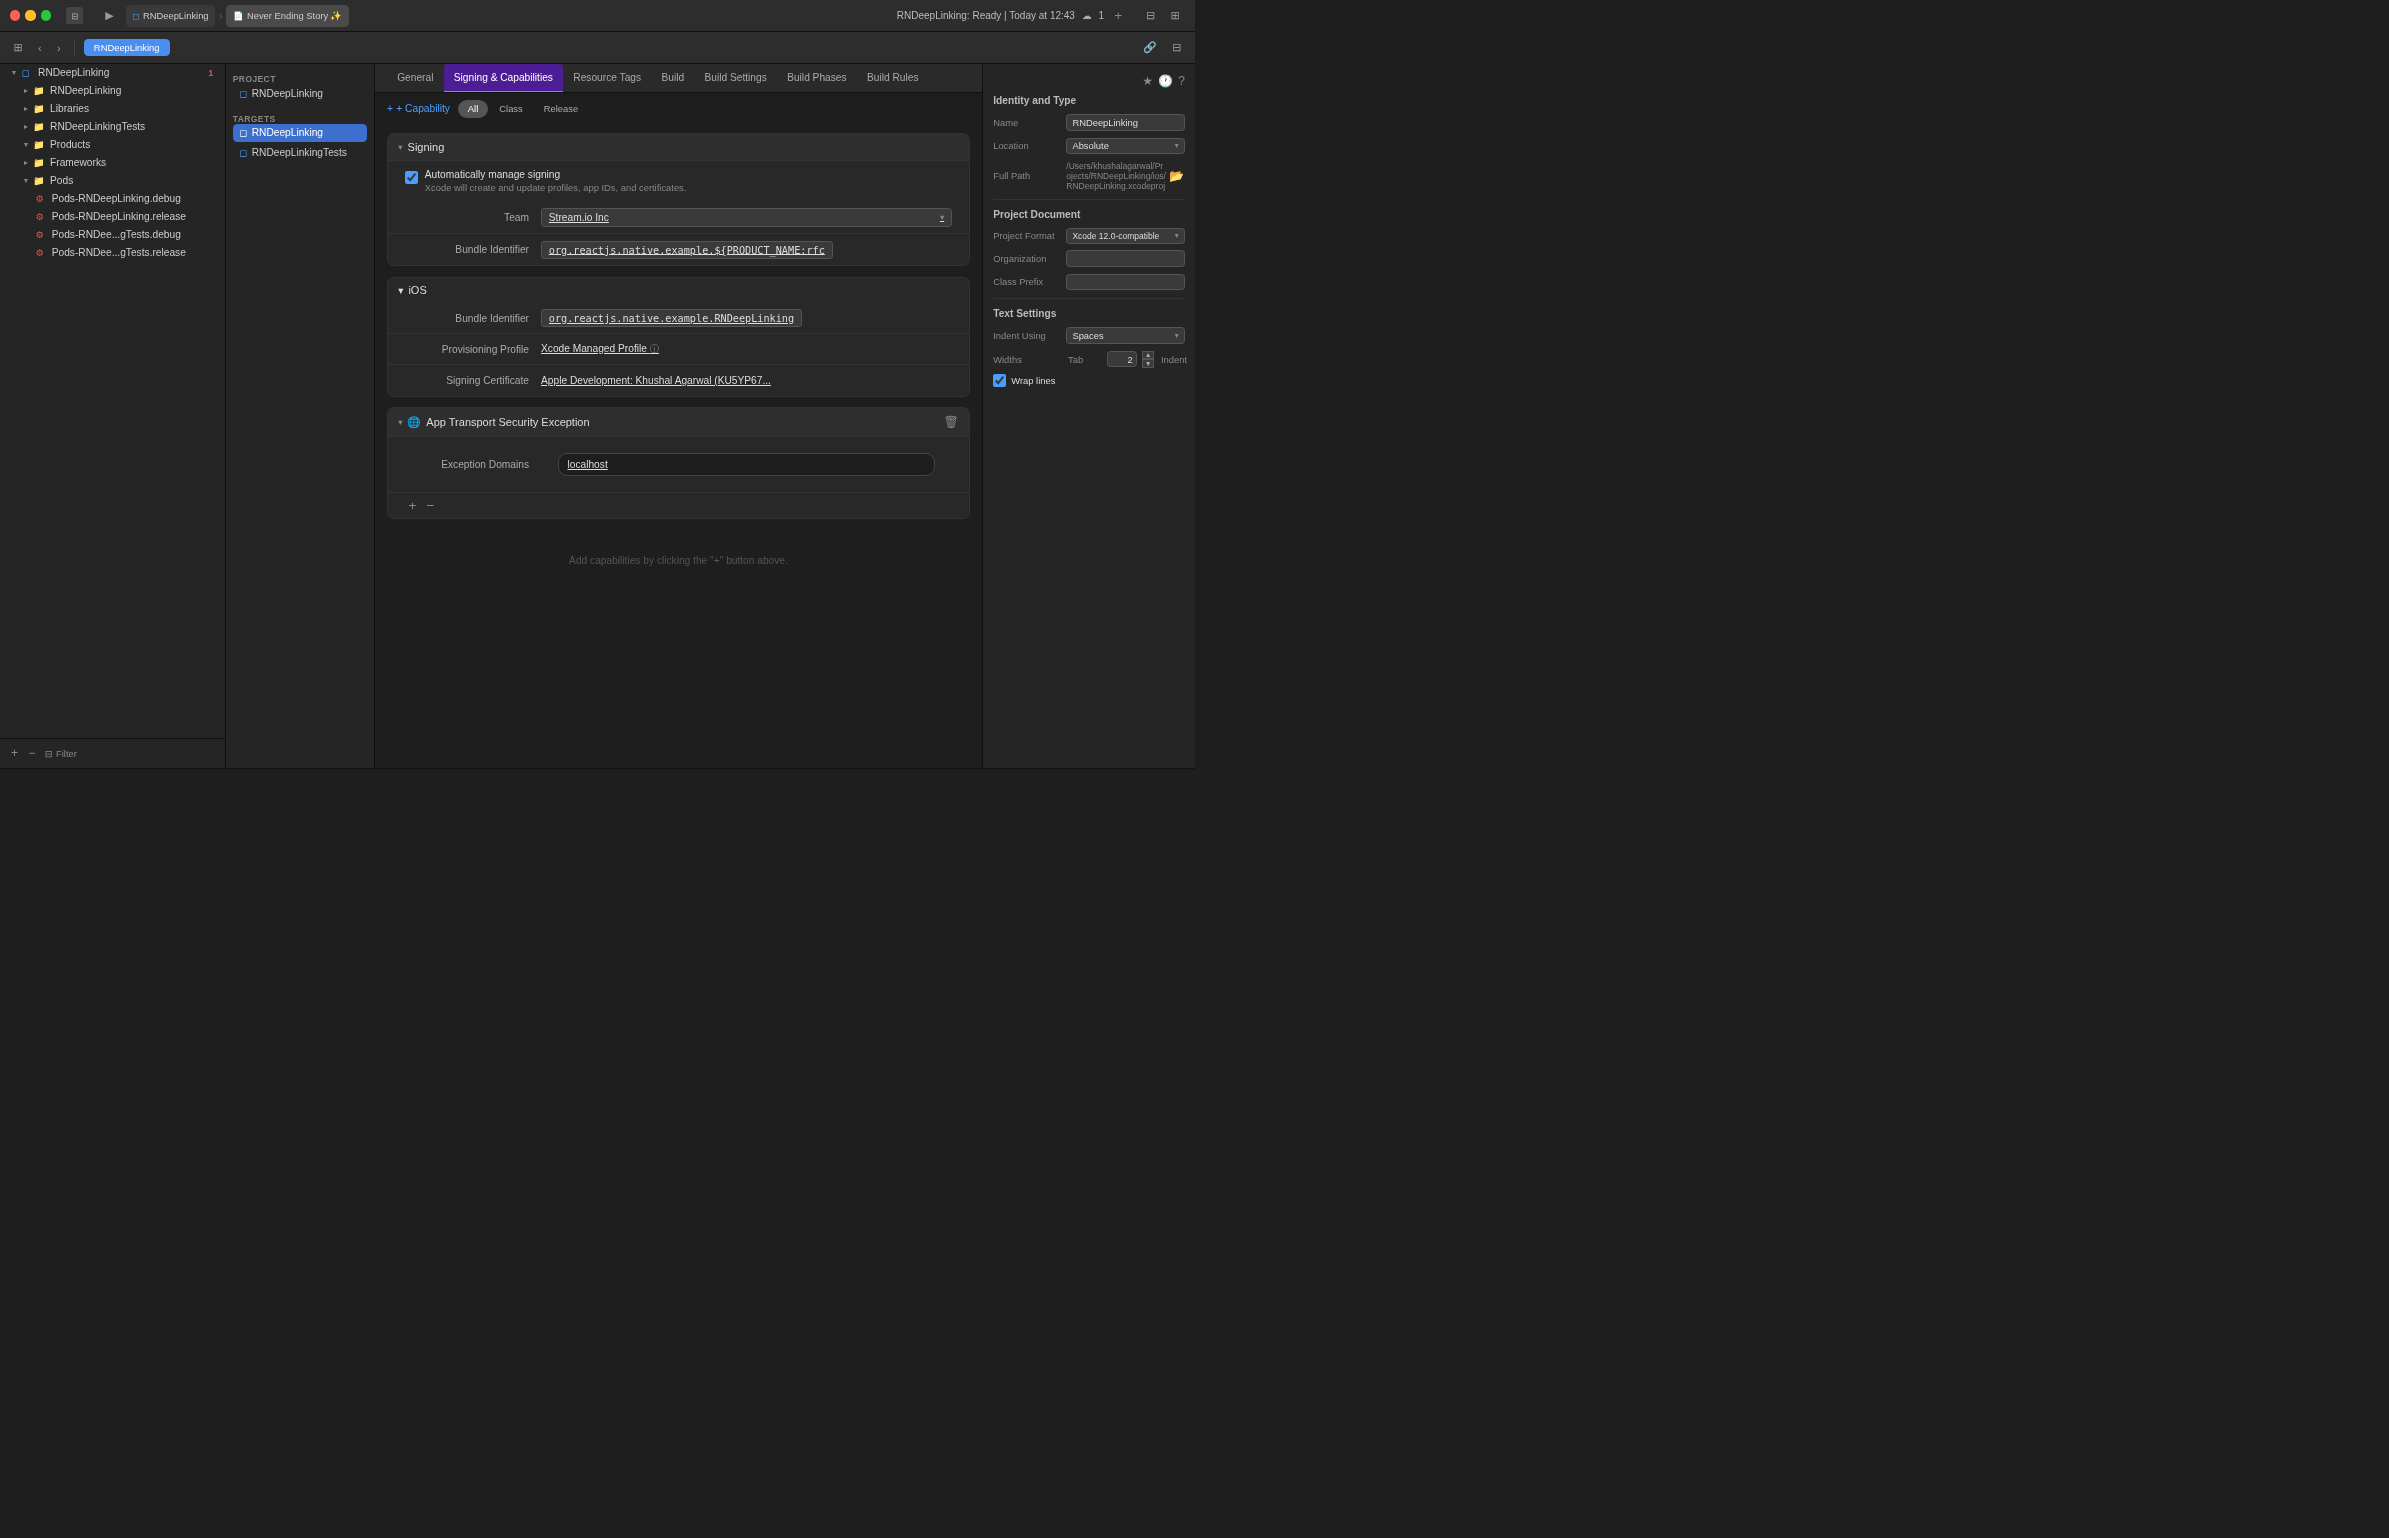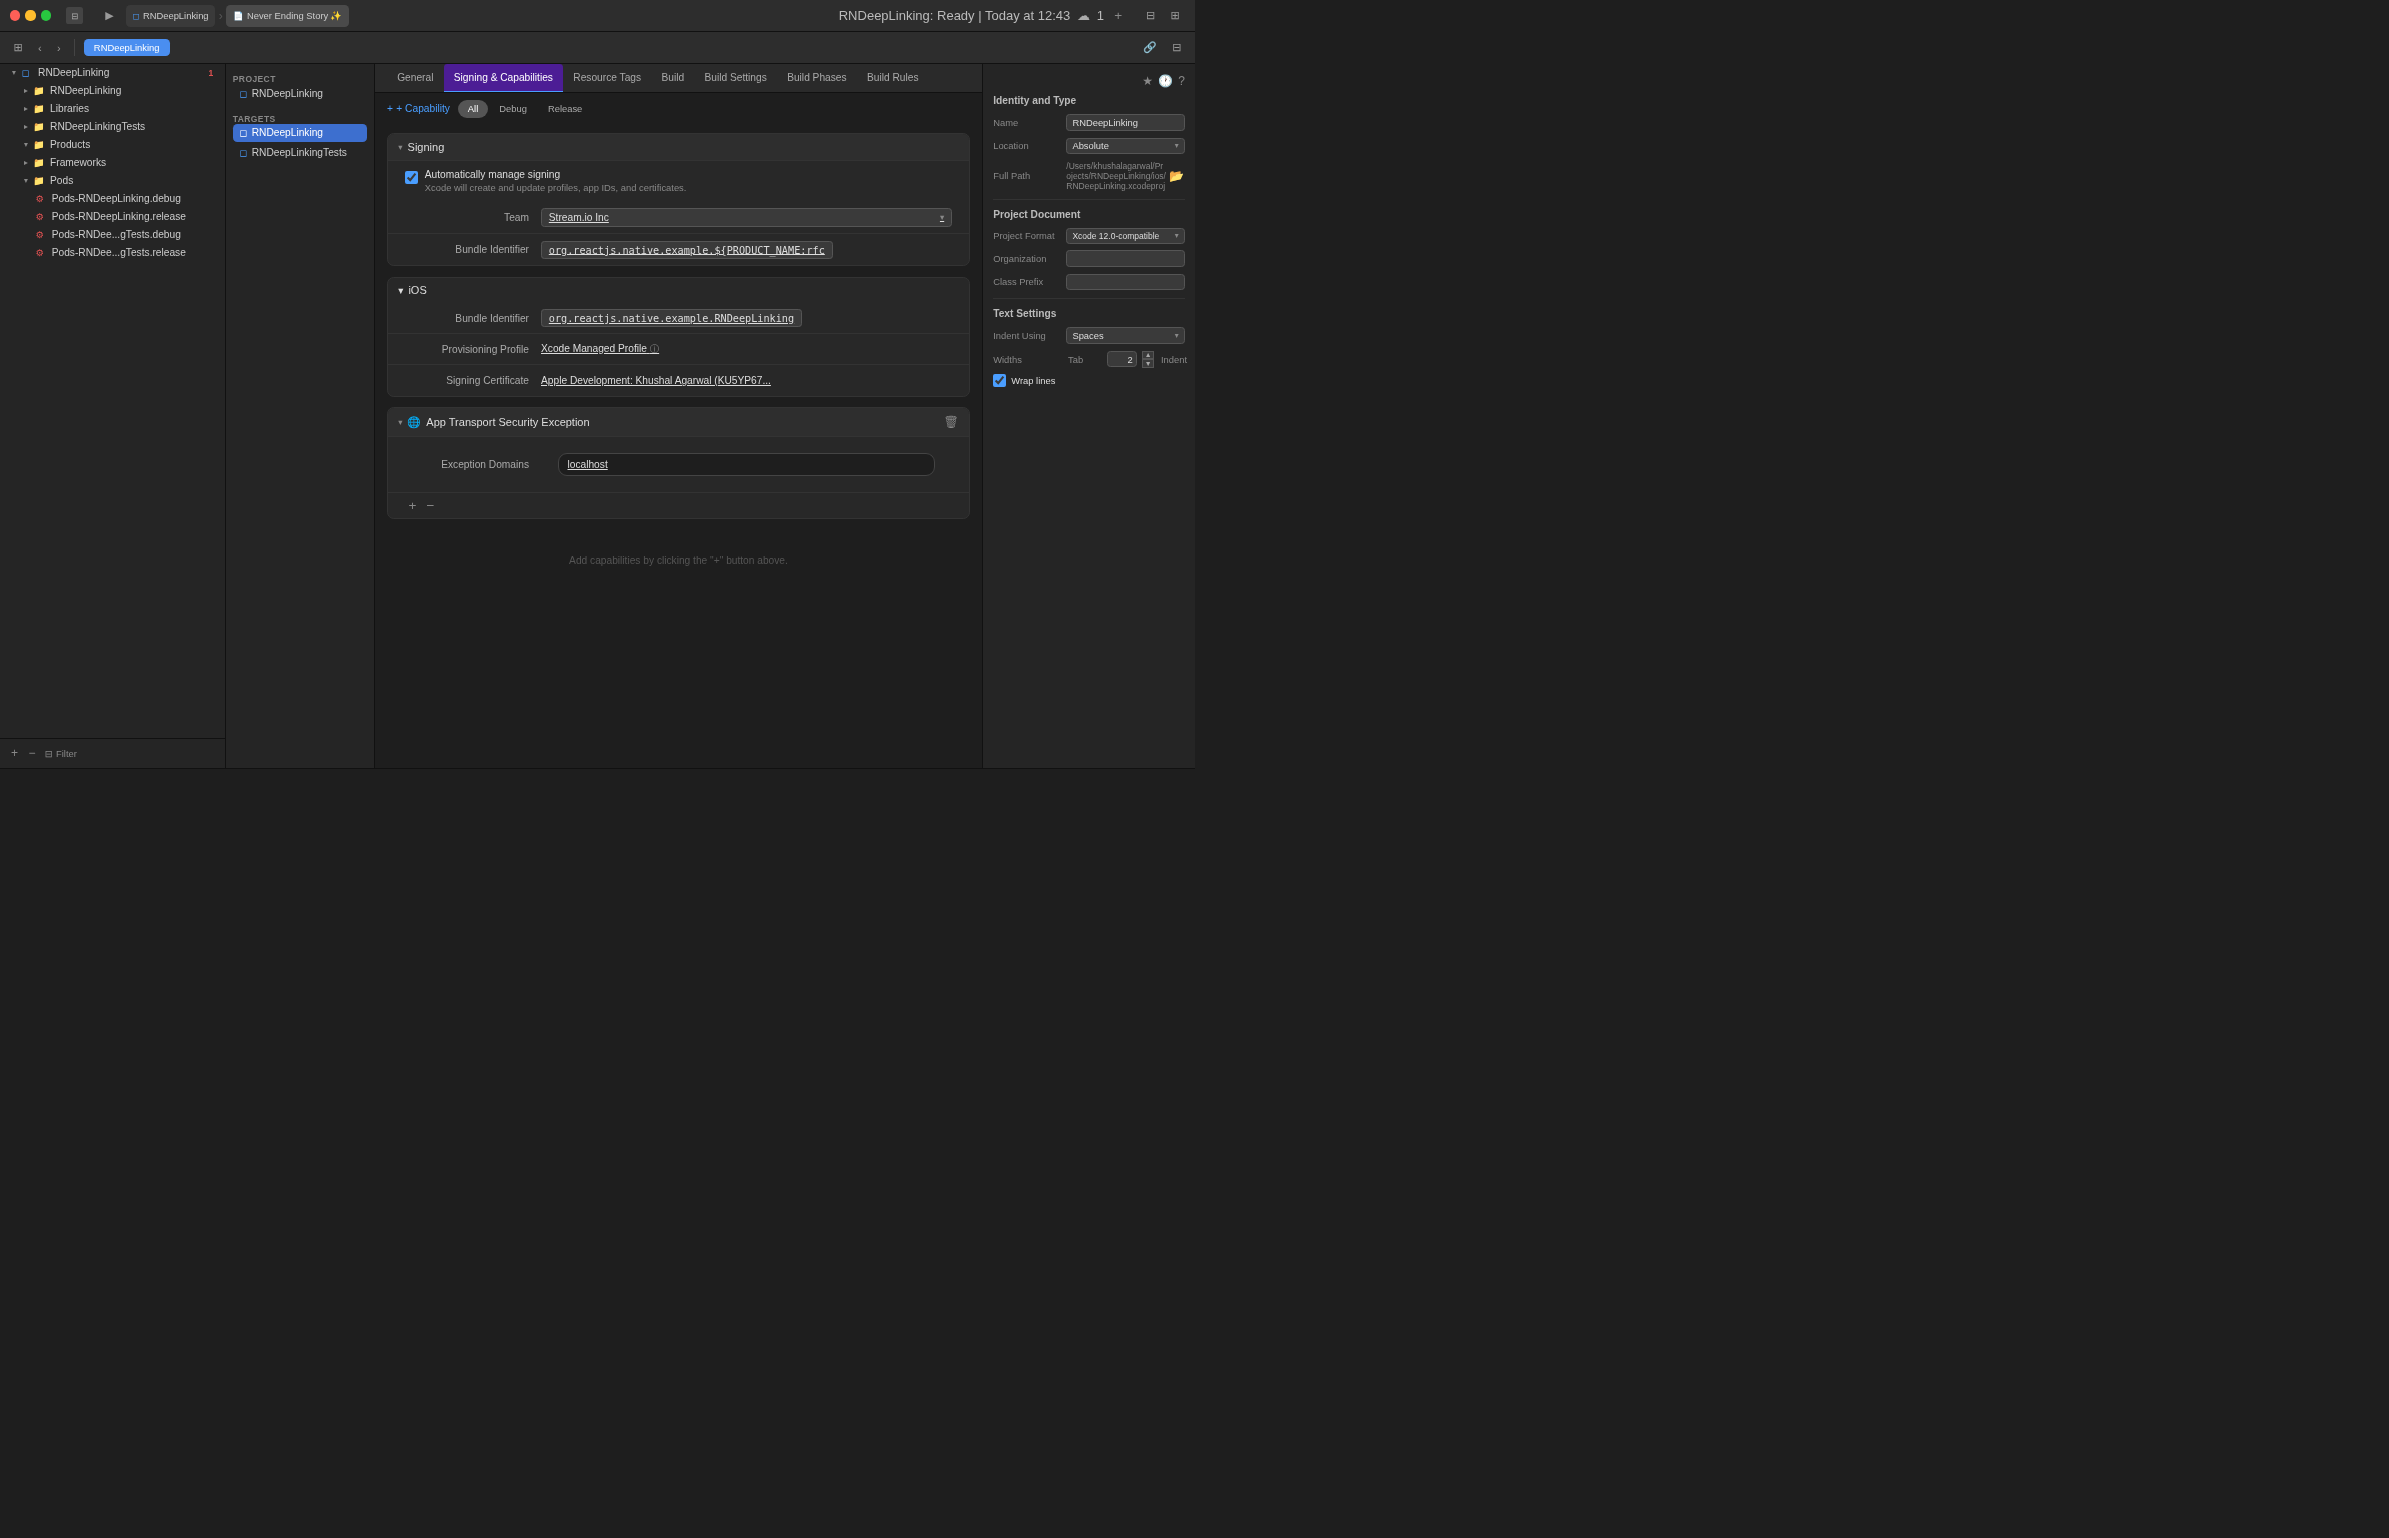--- a/index.html
+++ b/index.html
@@ -81,21 +81,21 @@
     }
     .tab-separator {
       color: #555;
       font-size: 12px;
     }
     .status-area {
       margin-left: auto;
       display: flex;
       align-items: center;
       gap: 6.8px;
-      font-size: 13px;
+      font-size: 10px;
       color: #bbb;
     }
     .cloud-icon { color: #aaa; }
     .add-tab-btn {
       background: none;
       border: none;
       color: #888;
       font-size: 13.6px;
       cursor: pointer;
       padding: 0 3.4px;
@@ -780,21 +780,21 @@
     <div class="capabilities-bar">
       <button class="add-capability-btn">
         <span>+</span>
         <span>+ Capability</span>
       </button>
       <div class="filter-pills">
         <div class="pill active">
           <span>All</span>
         </div>
         <div class="pill inactive">
-          <span>Debug</span>
+          <span>Class</span>
         </div>
         <div class="pill inactive">
           <span>Release</span>
         </div>
       </div>
     </div>
 
     <div class="main-scroll">
 
       <div class="section-block">

